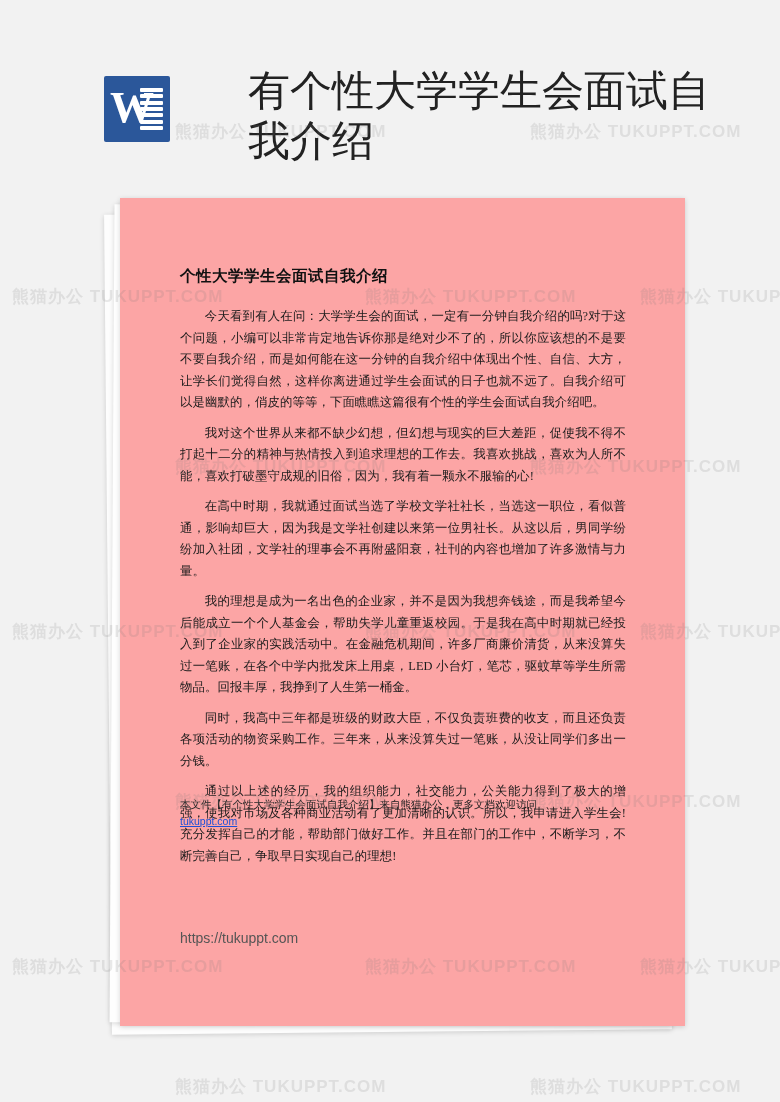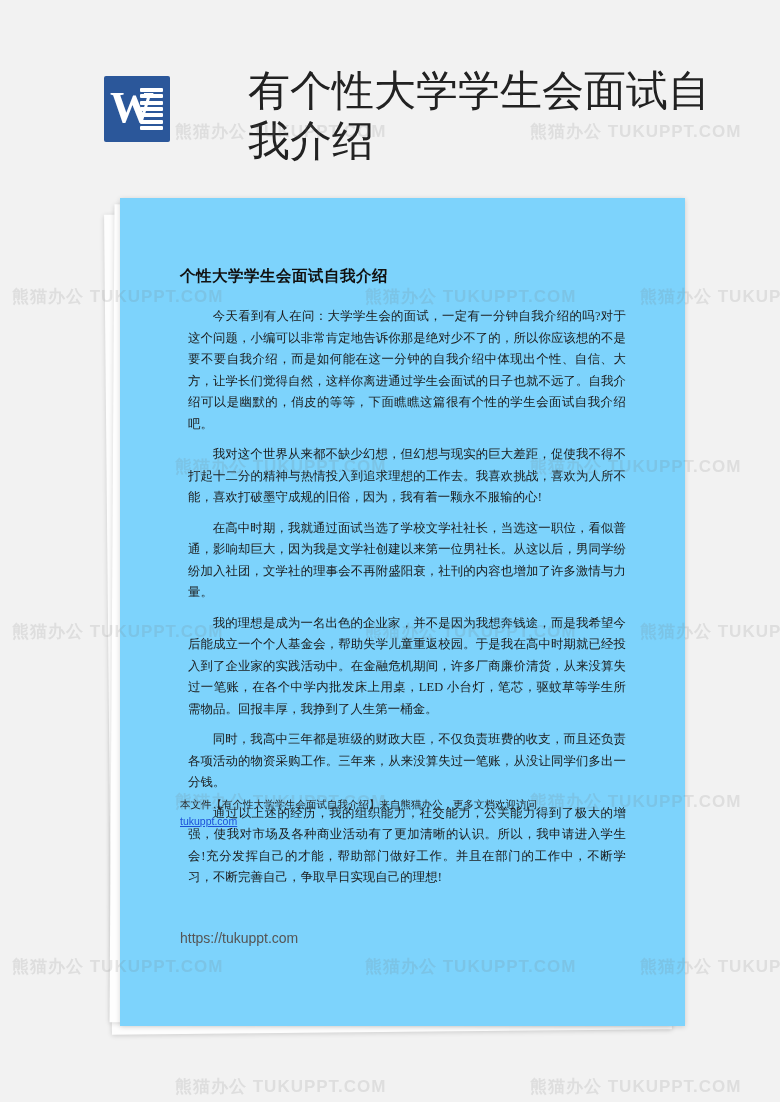--- a/index.html
+++ b/index.html
@@ -118,21 +118,21 @@
     width: 562px;
     height: 818px;
     transform: rotate(0.35deg);
     background: #fefefe;
   }
   .sheet-main {
     left: 120px;
     top: 198px;
     width: 565px;
     height: 828px;
-    background: #7dd3fc;
+    background: #fca5a5;
     z-index: 8;
   }
 
   
   .doc-inner {
     position: absolute;
     left: 0;
     top: 0;
     width: 565px;
     height: 828px;
@@ -155,21 +155,21 @@
     position: absolute;
     left: 60px;
     top: 108px;
     width: 446px;
   }
   .para {
     font-size: 12.4px;
     line-height: 21.5px;
     text-align: justify;
     text-indent: 2em;
-    margin: 0 0 9px 8px;
+    margin: 0 0 9px 0;
     color: #1b1b1b;
     font-family: "Liberation Serif", serif;
     letter-spacing: 0.1px;
   }
   .footnote {
     position: absolute;
     left: 60px;
     top: 598px;
     width: 450px;
     font-size: 10.5px;

